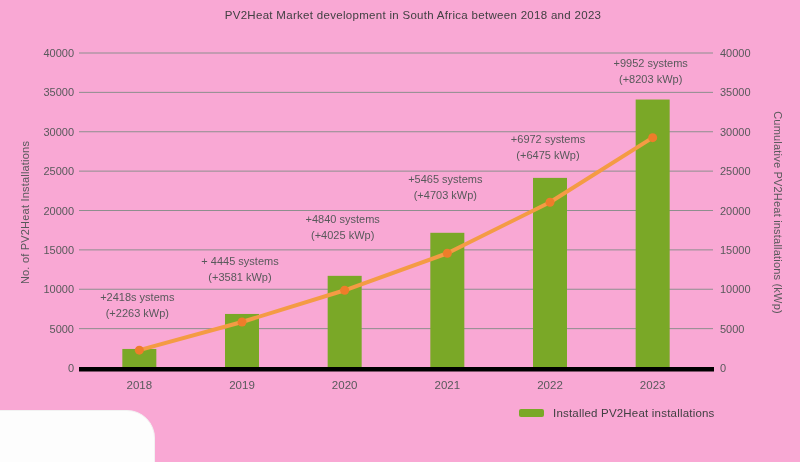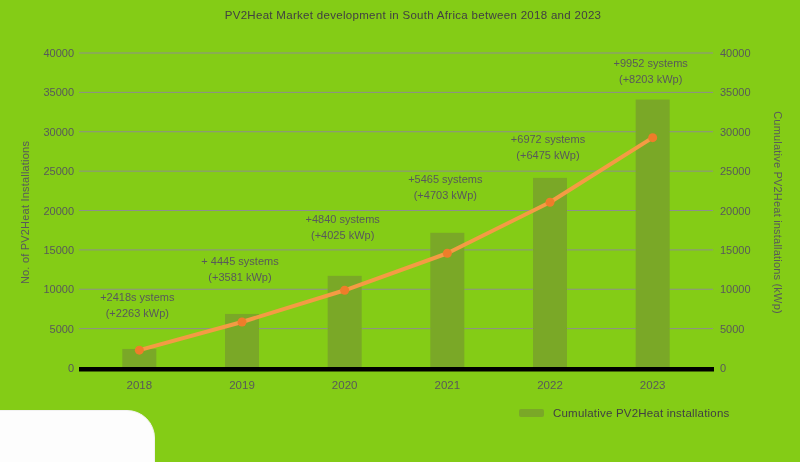--- a/index.html
+++ b/index.html
@@ -1,17 +1,17 @@
 <!DOCTYPE html>
 <html><head>
 <meta charset="utf-8">
 <style>
   html,body { margin:0; padding:0; background:#ffffff; }
   .canvas {
-    position:relative; width:800px; height:462px; background:#84cc16;
+    position:relative; width:800px; height:462px; background:#f9a8d4;
     font-family:"Liberation Sans", sans-serif; overflow:hidden;
   }
   .chart-title {
     position:absolute; top:9px; left:13px; width:800px;
     text-align:center; font-size:11.5px; color:#414042; letter-spacing:.3px;
   }
   .ytitle {
     position:absolute; color:#58595b; font-size:11px; white-space:nowrap;
     text-align:center; letter-spacing:.2px;
   }
@@ -100,18 +100,18 @@
       <text x="242" y="389" text-anchor="middle" fill="#58595b" font-size="11.5" font-family="Liberation Sans, sans-serif">2019</text>
       <text x="344.6666666666667" y="389" text-anchor="middle" fill="#58595b" font-size="11.5" font-family="Liberation Sans, sans-serif">2020</text>
       <text x="447.3333333333333" y="389" text-anchor="middle" fill="#58595b" font-size="11.5" font-family="Liberation Sans, sans-serif">2021</text>
       <text x="550" y="389" text-anchor="middle" fill="#58595b" font-size="11.5" font-family="Liberation Sans, sans-serif">2022</text>
       <text x="652.6666666666666" y="389" text-anchor="middle" fill="#58595b" font-size="11.5" font-family="Liberation Sans, sans-serif">2023</text>
     </svg>
 
   <div class="legend">
     <div class="legend-row">
       <span class="swatch-bar" style="background: rgb(122, 168, 39);"></span>
-      <span class="legend-label">Cumulative PV2Heat installations</span>
+      <span class="legend-label">Installed PV2Heat installations</span>
     </div>
   </div>
 
   <div class="corner-shape"></div>
 </div>
 
 </body></html>

